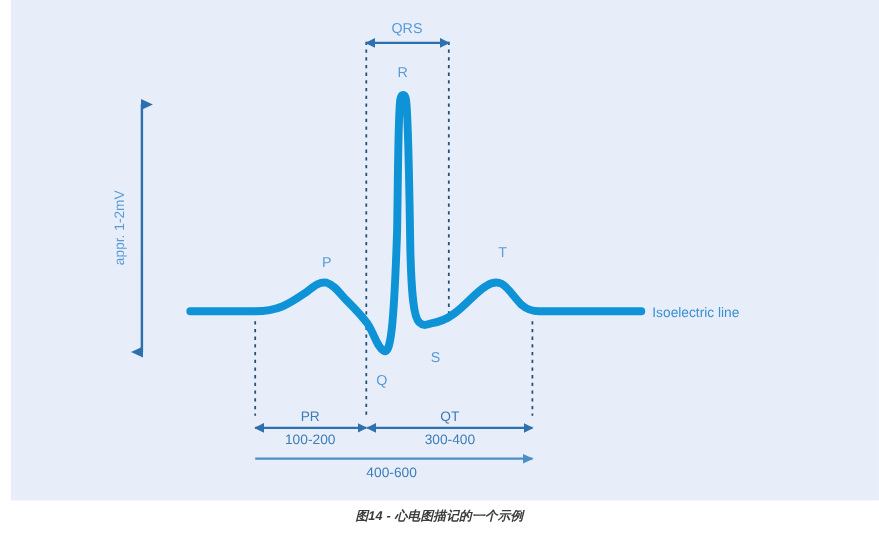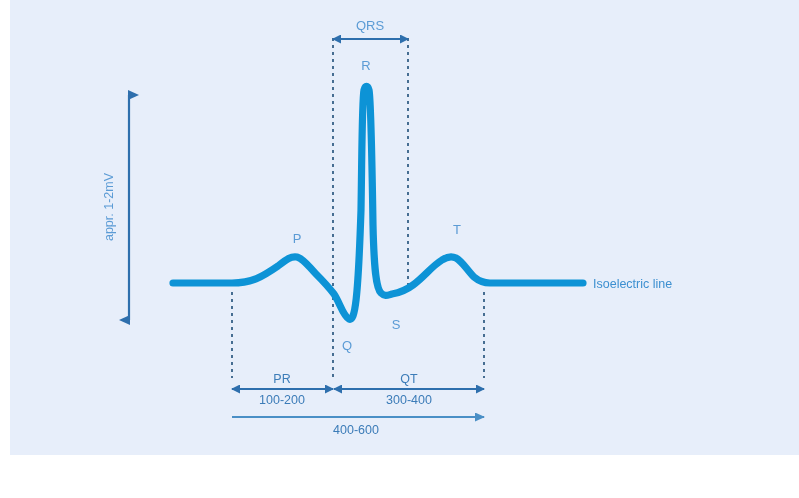--- a/index.html
+++ b/index.html
@@ -159,14 +159,15 @@
       <text class="meas" x="409" y="404" text-anchor="middle">300-400</text>
     </g>
 
     <g>
       <line x1="232" y1="417" x2="484" y2="417" stroke="#4a8fc6" stroke-width="2" marker-end="url(#arrHeadRlight)"></line>
       <text class="meas" x="356" y="434" text-anchor="middle">400-600</text>
     </g>
 
   </svg>
 
+  <div class="caption">图14 - 心电图描记的一个示例</div>
 
 </div>
 
 </body></html>

